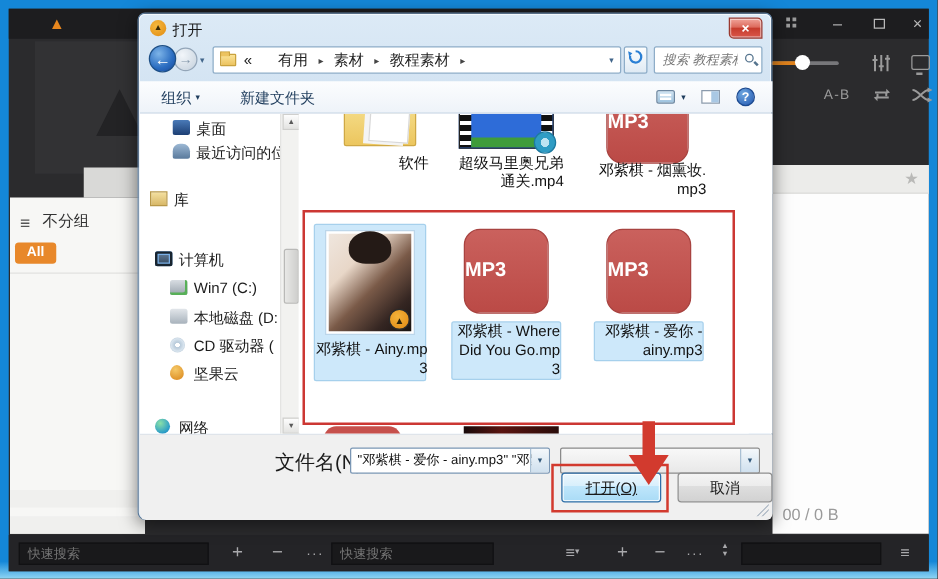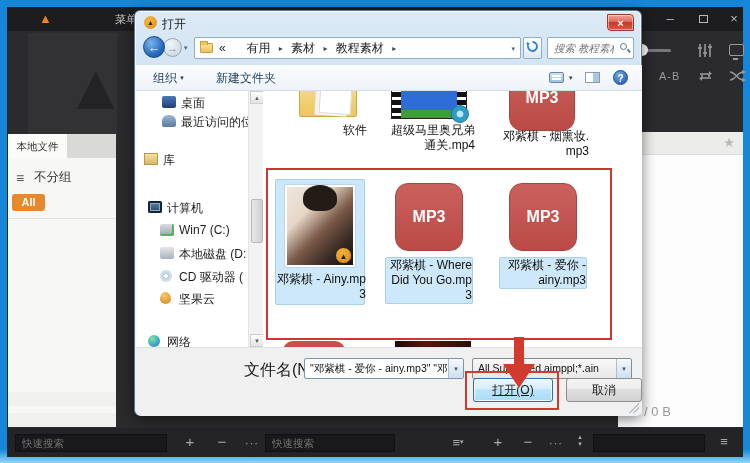--- a/index.html
+++ b/index.html
@@ -57,21 +57,21 @@
   .bb-caret{font-size:7px;vertical-align:3px;}
   .bb-sort{top:6px;font-size:6px;color:#a9a9ac;line-height:7px;text-align:center;}
 
   .watermark{left:570px;top:407px;width:180px;font-size:33px;font-weight:bold;letter-spacing:1px;
              color:rgba(74,148,216,0.88);text-shadow:0 0 1px #a8d4f4,1px 1px 0 rgba(160,210,246,.7);
              z-index:40;white-space:nowrap;}
 
   
   .dialog{left:110px;top:10px;width:508px;height:406px;z-index:10;border-radius:6px;
           background:linear-gradient(180deg,#dceaf6 0%,#c4d8ec 40%,#b7cfe6 100%);
-          border:1px solid #5c7a99;box-shadow:0 3px 14px rgba(0,0,0,.5), inset 0 0 0 1px rgba(255,255,255,.65);margin-left:24px;}
+          border:1px solid #5c7a99;box-shadow:0 3px 14px rgba(0,0,0,.5), inset 0 0 0 1px rgba(255,255,255,.65);}
   .dlg-ico{left:9px;top:5px;width:13px;height:13px;background:radial-gradient(circle at 40% 35%,#f6b93e,#e08a12);
            border-radius:50%;color:#3a2a05;font-size:7px;text-align:center;line-height:13px;}
   .dlg-title{left:27px;top:5px;font-size:12px;color:#1a1a1a;}
   .dlg-close{left:472px;top:3px;width:27px;height:17px;border:1px solid #9a3a30;border-radius:0 4px 0 4px;
              background:linear-gradient(180deg,#f0a49a 0%,#dd6a5c 45%,#c63b2c 50%,#d9574a 100%);
              color:#fff;font-size:11px;font-weight:bold;text-align:center;line-height:16px;
              box-shadow:inset 0 0 0 1px rgba(255,255,255,.45);}
   .navrow{left:0;top:22px;width:508px;height:32px;}
   .btn-back{left:8px;top:3px;width:22px;height:22px;border-radius:50%;z-index:2;
             background:radial-gradient(circle at 35% 30%,#7db4e8,#2a6cc0 60%,#17459a);
@@ -131,21 +131,21 @@
   .folder-big:after{content:"";position:absolute;right:4px;top:-8px;width:30px;height:42px;background:#fff;
               border:1px solid #d8d8d8;transform:rotate(4deg);box-shadow:-4px 2px 0 #f4f4f4;}
   .film{width:76px;height:44px;background:#2e6cd8;overflow:hidden;border:1px solid #222;}
   .film:before,.film:after{content:"";position:absolute;top:0;bottom:0;width:9px;
         background:repeating-linear-gradient(180deg,#111 0 5px,#fff 5px 8px);}
   .film:before{left:0;} .film:after{right:0;}
   .film .ground{position:absolute;left:9px;right:9px;bottom:0;height:8px;background:#3f9c3a;}
   .reel{position:absolute;right:2px;bottom:-4px;width:18px;height:18px;border-radius:50%;
         background:radial-gradient(circle,#bfe4f2 30%,#2f9cc4 32%);border:1px solid #1d7aa0;}
   .mp3icon{background:linear-gradient(180deg,#ca615d,#bb4a46);border:1px solid #a84340;border-radius:13px;
-           color:#fff;font-weight:bold;font-size:16px;display:flex;align-items:center;justify-content:center;}
+           color:#fff;font-weight:bold;font-size:16px;display:flex;align-items:center;}
   .photo{width:72px;height:84px;background:#fff;border:1px solid #bcd6ea;padding:2px;}
   .photo .img{position:absolute;left:2px;top:2px;right:2px;bottom:2px;
         background:linear-gradient(135deg,#efe6de 0%,#e8d7c8 30%,#7a5a48 55%,#352622 80%,#171311 100%);}
   .photo .hair{position:absolute;left:18px;top:0px;width:34px;height:26px;border-radius:50% 50% 40% 40%;background:#241a16;}
   .aimp-badge{position:absolute;right:3px;bottom:3px;width:17px;height:17px;border-radius:50%;
         background:radial-gradient(circle at 40% 35%,#f2b23a,#df8812);border:1px solid #2a2a2a;
         color:#2a2208;font-size:8px;text-align:center;line-height:17px;}
   .redbox{left:3px;top:77px;width:346px;height:172px;border:2px solid #cc3733;}
 
   .dlg-footer{left:1px;top:336px;width:506px;height:69px;background:#f0f0f0;border-radius:0 0 5px 5px;border-top:1px solid #dfe4ea;}
@@ -217,21 +217,20 @@
         <path d="M1 3 C6 3 9 11 14 11 M1 11 C6 11 9 3 14 3" fill="none" stroke="#9a9a9a" stroke-width="1.5"></path>
         <path d="M13 1 l4 2 -4 2 z" fill="#9a9a9a"></path>
           <path d="M13 9 l4 2 -4 2 z" fill="#9a9a9a"></path>
       </svg>
     </div>
 
     <div class="abs album-art">
       <span class="abs album-tri">▲</span>
     </div>
 
-    <div class="abs tab-active">本地文件</div>
     <div class="abs tab-inactive"></div>
 
     <div class="abs left-panel">
       <span class="abs grp-ham">≡</span>
       <span class="abs grp-lbl">不分组</span>
       <span class="abs all-badge">All</span>
       <span class="abs lp-div"></span>
       <span class="abs lp-stripe" style="top:234px"></span>
       <span class="abs lp-stripe" style="top:255px"></span>
     </div>
@@ -398,21 +397,20 @@
       </div>
     </div>
 
     <div class="abs dlg-footer">
       <span class="abs fn-label">文件名(N):</span>
       <div class="abs combo" style="left:168px;top:10px;width:160px;padding:0 18px 0 5px">
         <span>"邓紫棋 - 爱你 - ainy.mp3" "邓紫</span>
         <span class="dd">▾</span>
       </div>
       <div class="abs combo ftype" style="left:336px;top:10px;width:160px;padding:0 18px 0 5px">
-        <span>All Supported aimppl;*.ain</span>
         <span class="dd">▾</span>
       </div>
       <div class="abs btn btn-open" style="left:337px;top:30px;width:80px">打开(O)</div>
       <div class="abs btn btn-cancel" style="left:430px;top:30px;width:76px">取消</div>
       <span class="abs grip"></span>
     </div>
     <div class="abs open-hl"></div>
   </div>
 
   <div class="abs arrow">

